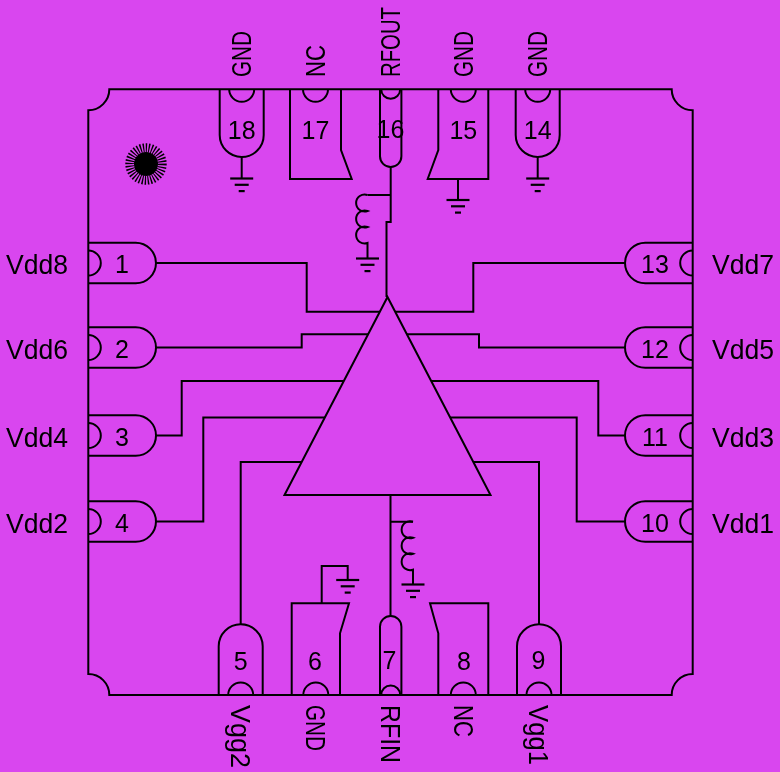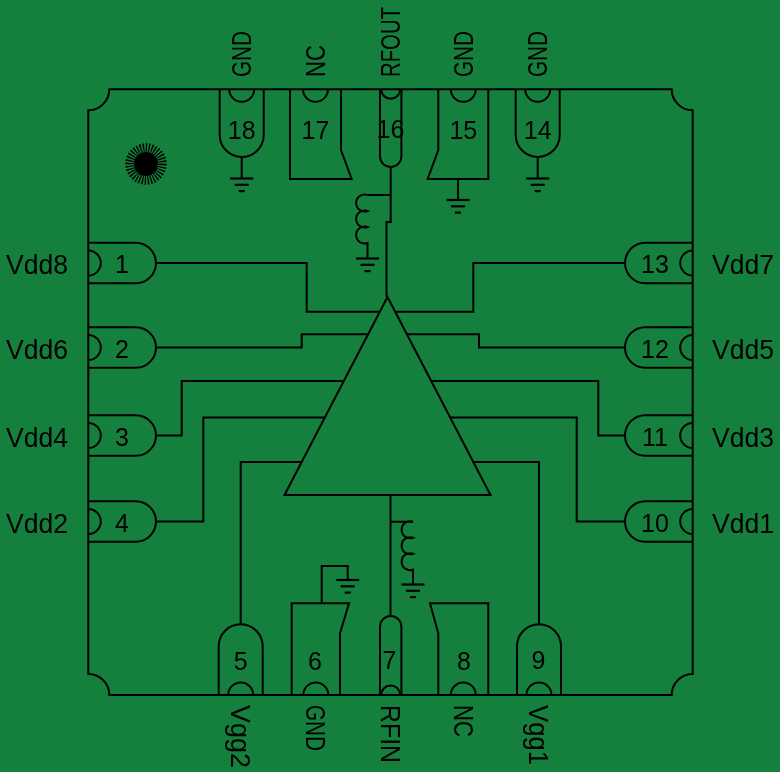--- a/index.html
+++ b/index.html
@@ -1,16 +1,16 @@
 <!DOCTYPE html>
 <html><head>
 <meta charset="utf-8">
 <style>
   html,body{margin:0;padding:0;background:#ffffff;}
-  .page{width:780px;height:772px;position:relative;background:#15803d;overflow:hidden;}
+  .page{width:780px;height:772px;position:relative;background:#d946ef;overflow:hidden;}
   svg{display:block;}
   text{font-family:"Liberation Sans","DejaVu Sans",sans-serif;fill:#000;stroke:none;}
   .pin-label{font-size:28px;}
   .pin-number{font-size:25px;}
 </style>
 </head>
 <body>
 
 <div class="page">
 <svg width="780" height="772" viewBox="0 0 780 772">

